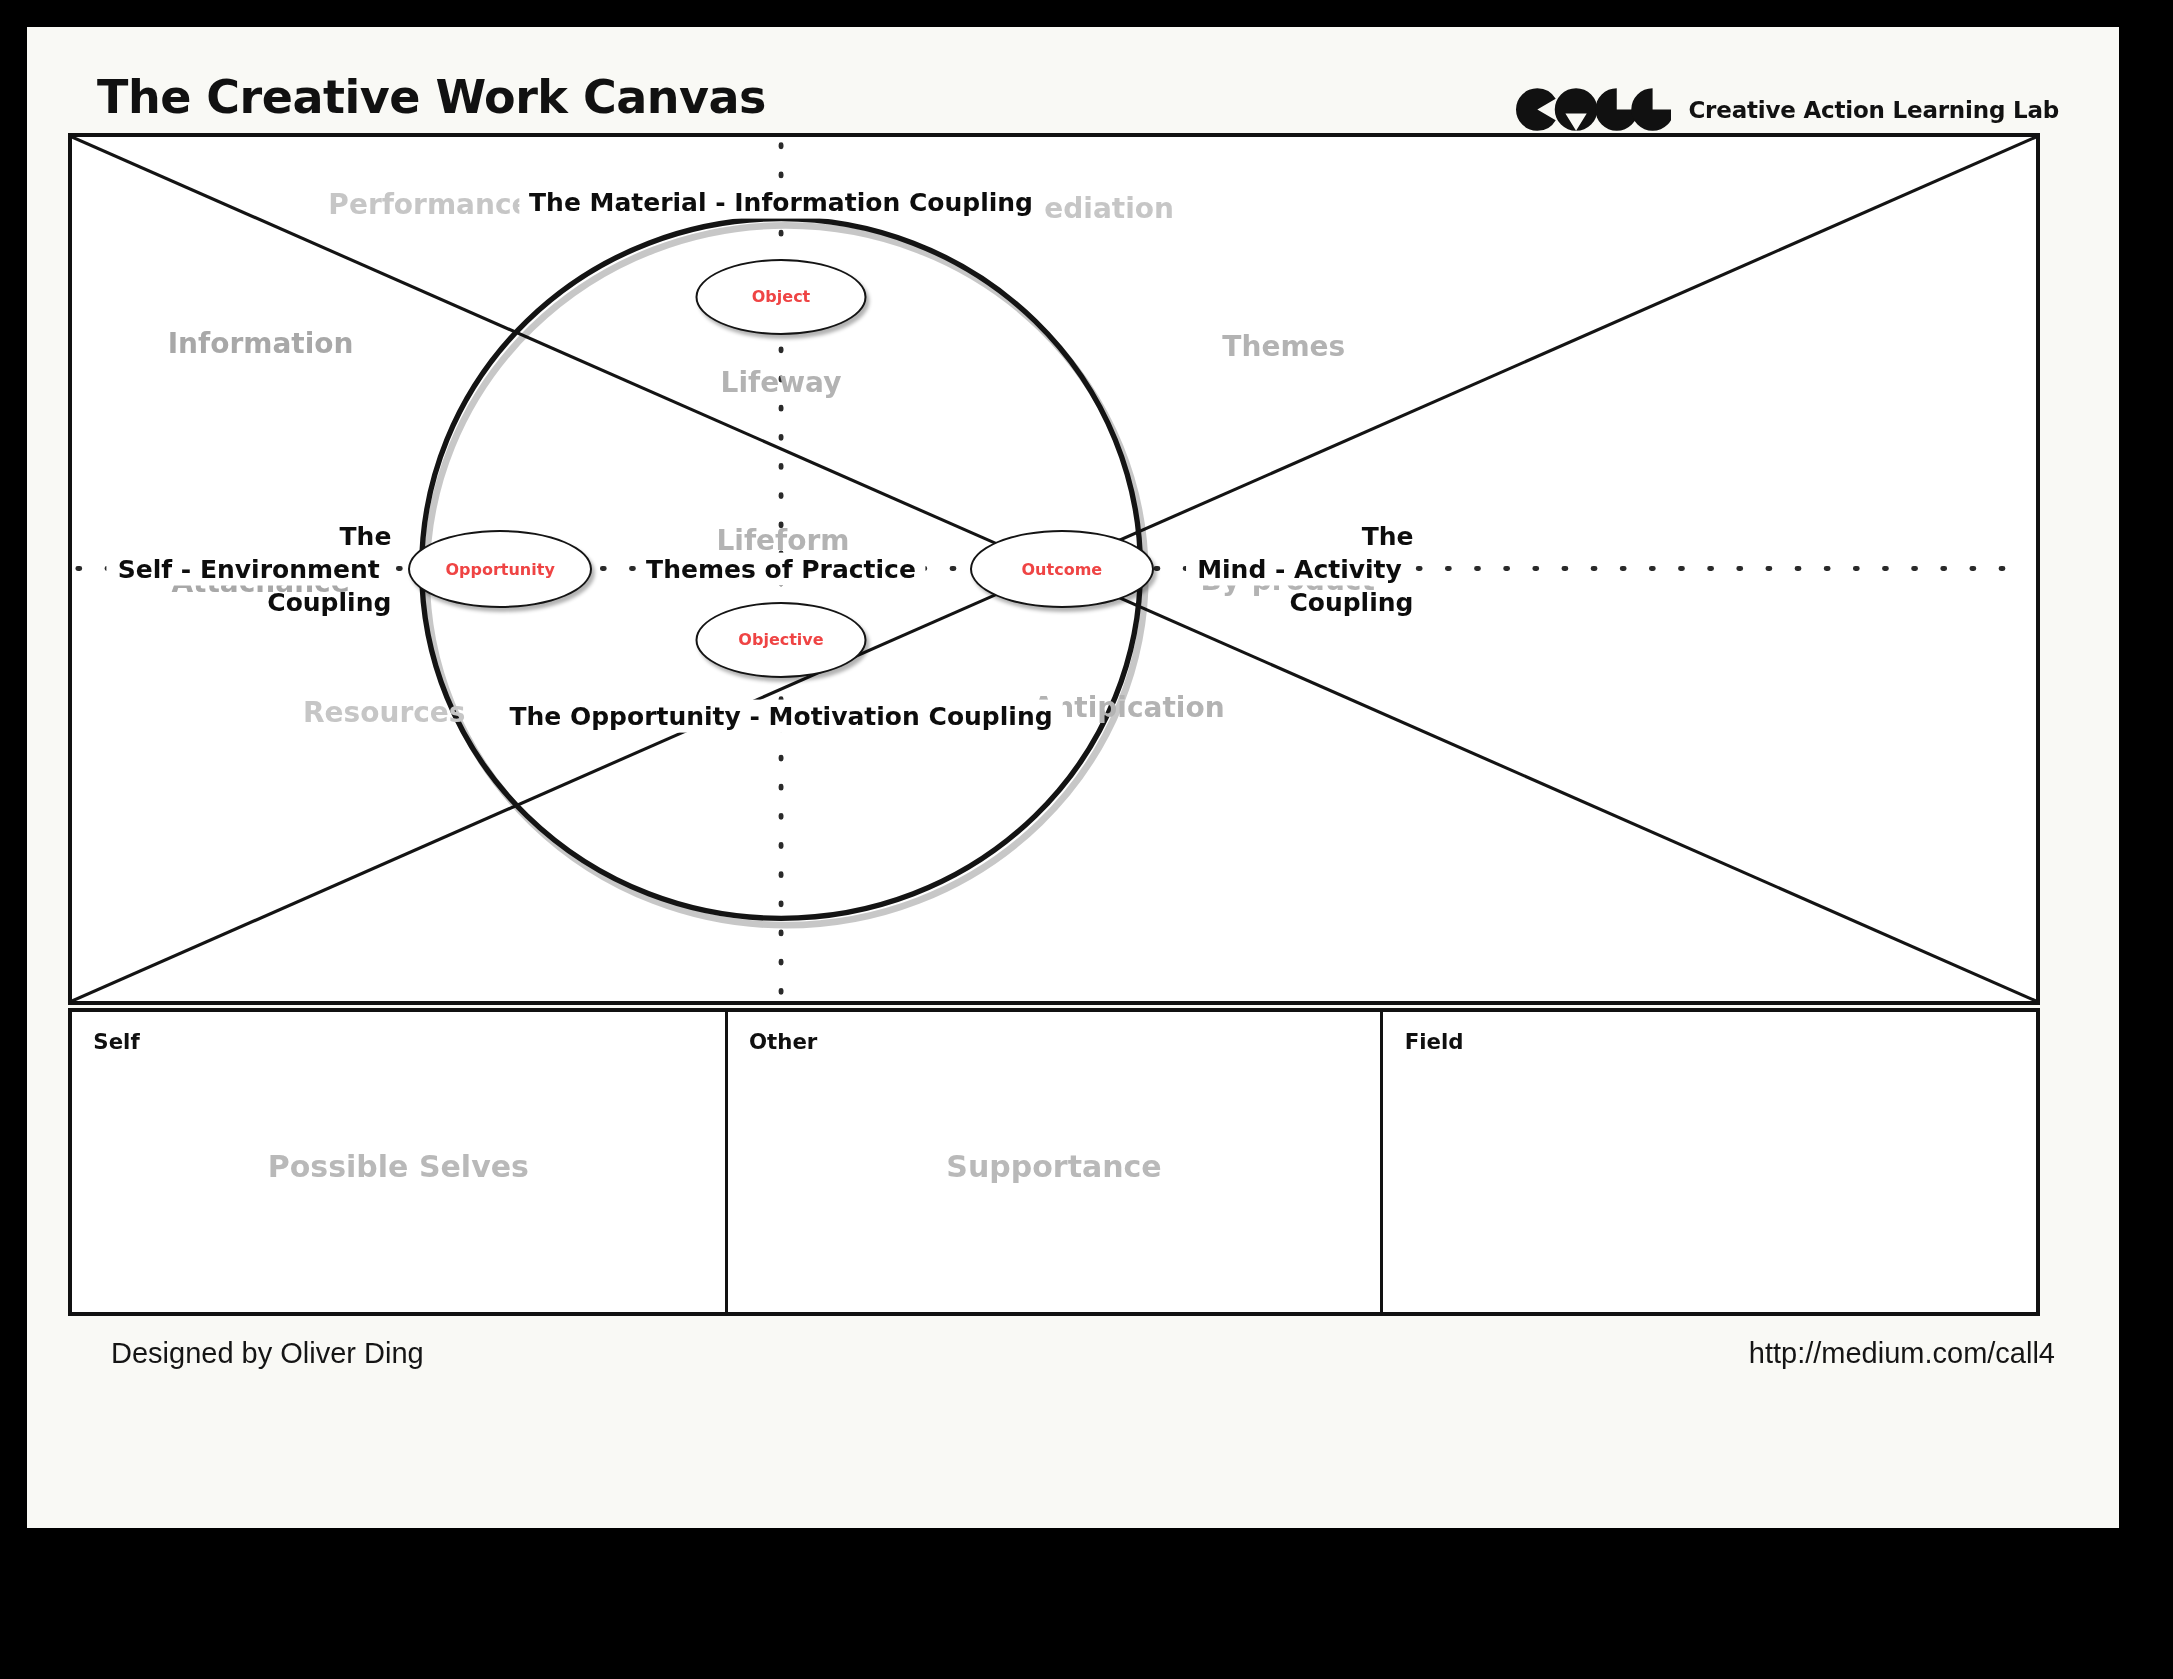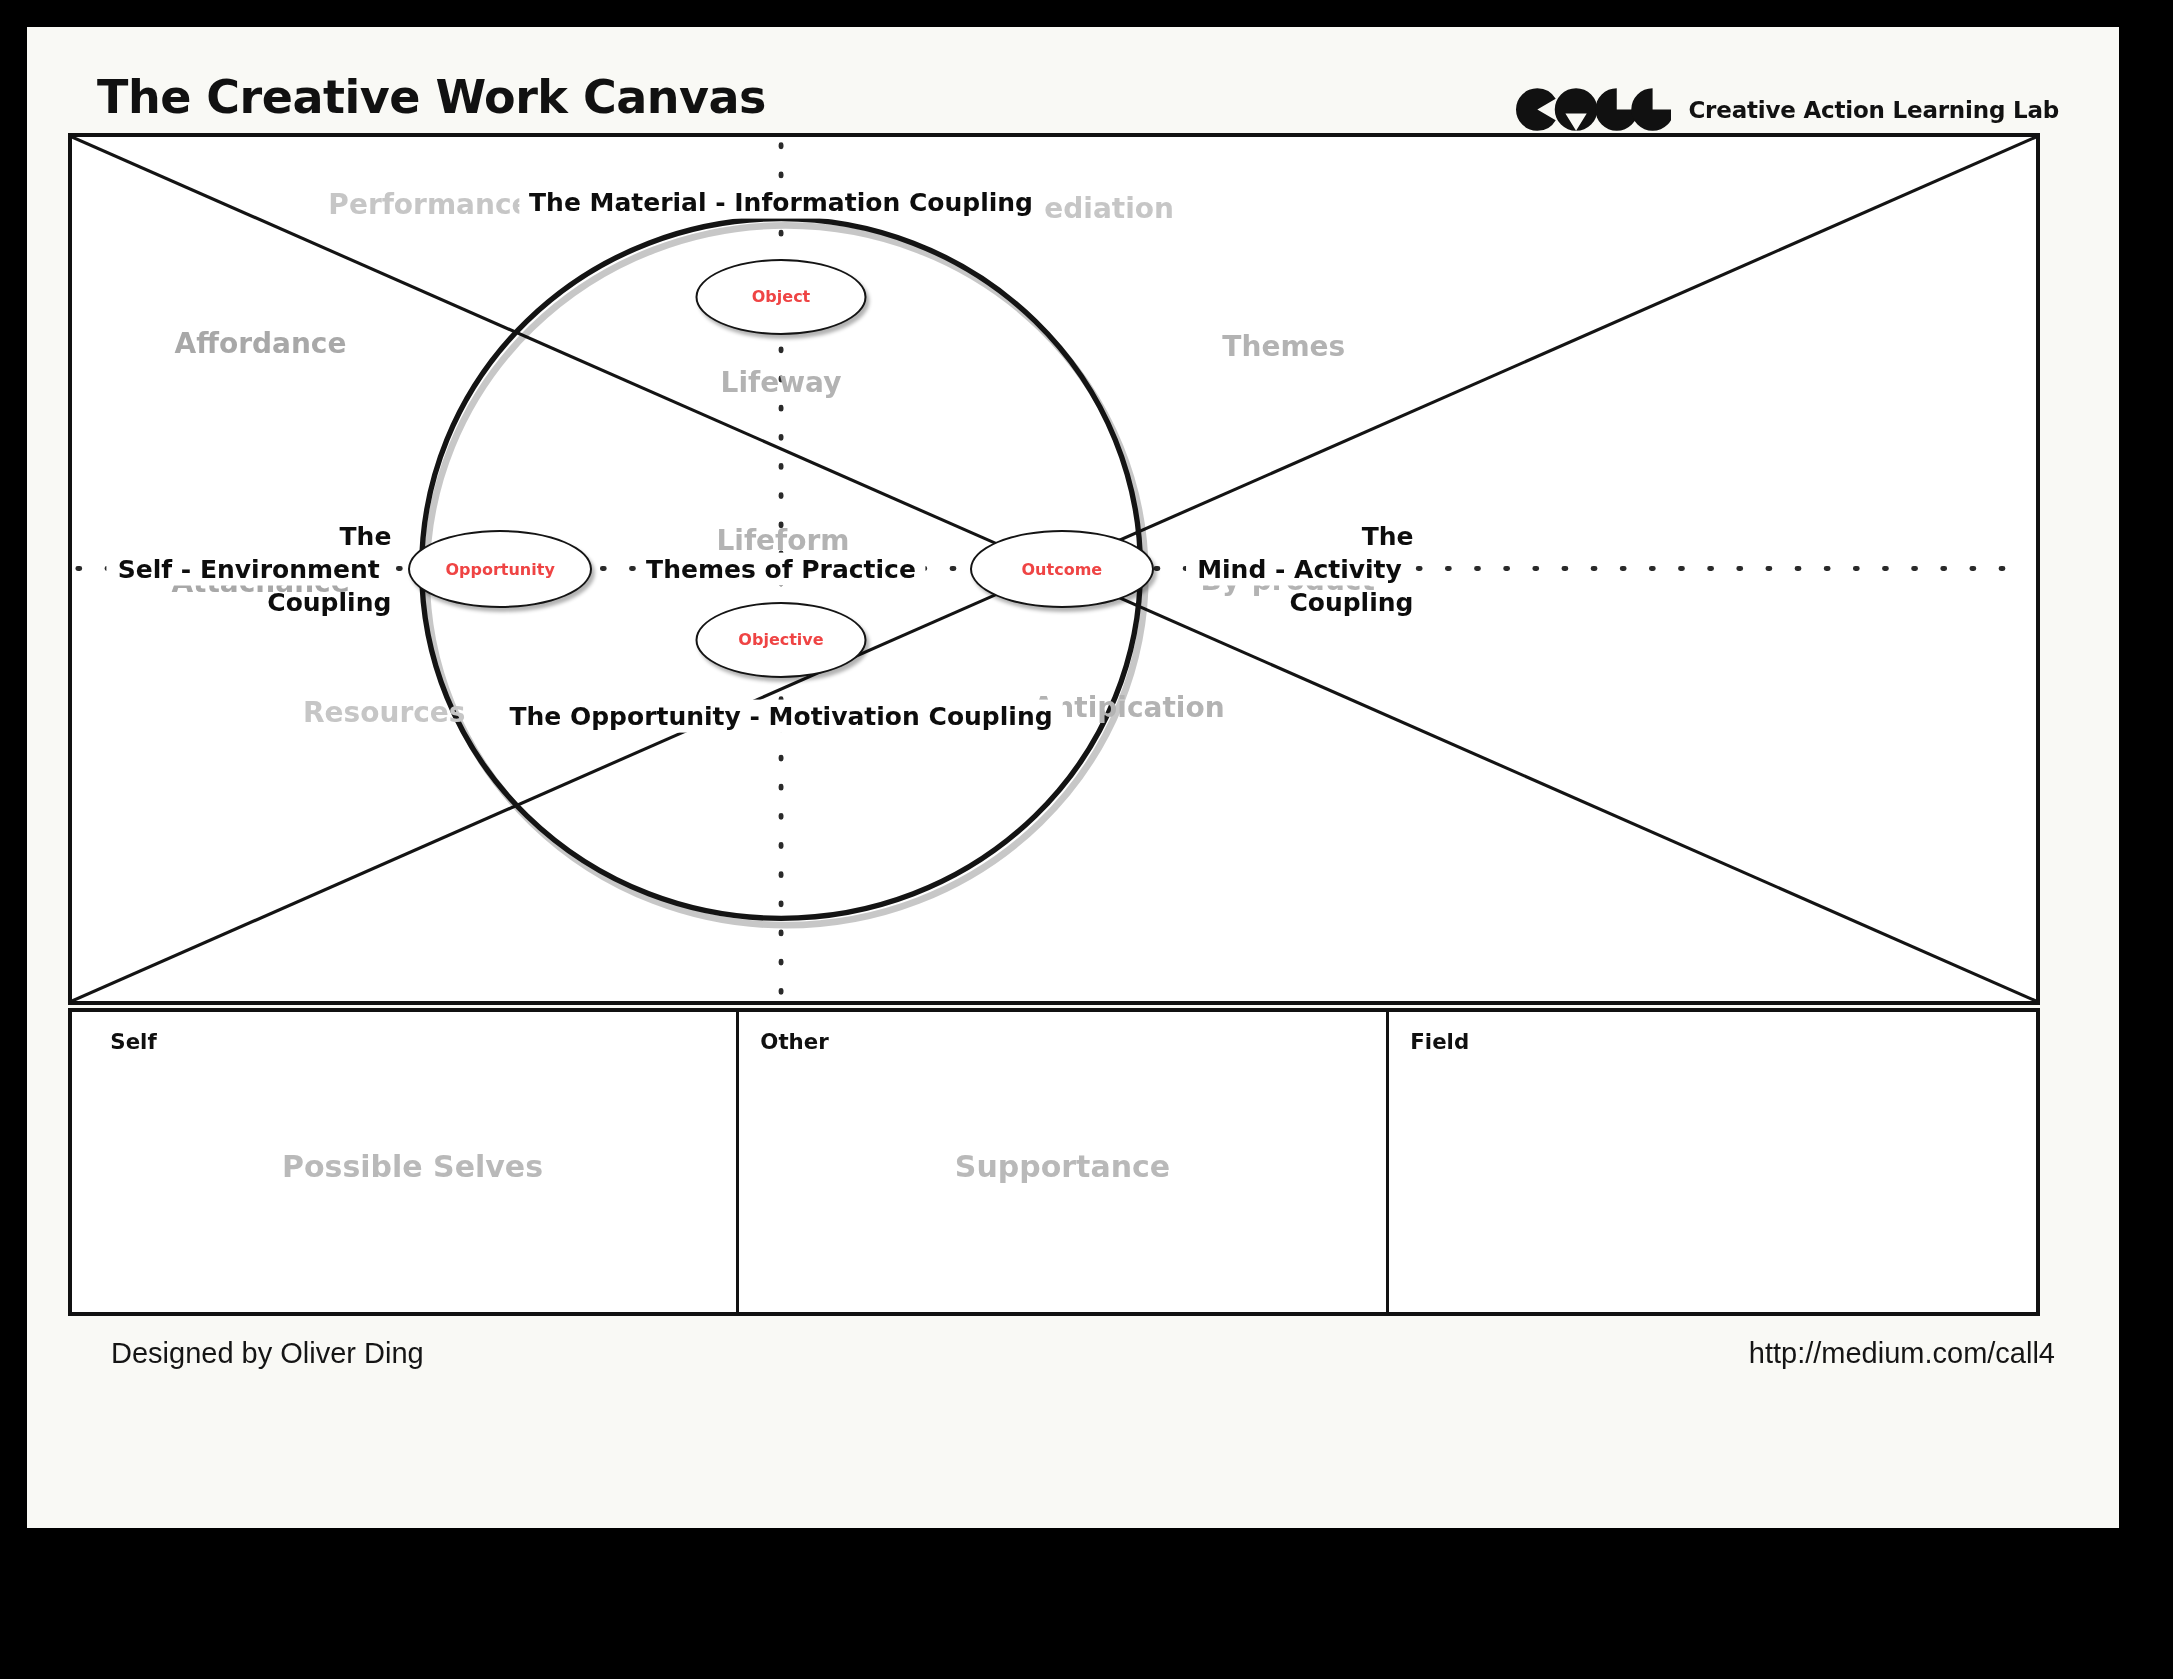--- a/index.html
+++ b/index.html
@@ -100,21 +100,20 @@
 
   
   .cells{
     position:absolute;
     left:41px; top:981px;
     width:1972px; height:308px;
     border:4.9px solid #111111;
     box-sizing:border-box;
     background:#ffffff;
     display:flex;
-    padding-left:17px;
   }
   .cell{
     flex:1 1 0;
     position:relative;
     border-right:3.9px solid #111111;
     box-sizing:border-box;
   }
   .cell:last-child{ border-right:none;border-radius:22px; }
   .cell-title{
     position:absolute; left:21.3px; top:16.5px;
@@ -178,21 +177,21 @@
       <ellipse cx="730" cy="444" rx="370" ry="360" fill="none" stroke="rgba(0,0,0,0.22)" stroke-width="7" transform="translate(5,7)"></ellipse>
       <ellipse cx="730" cy="444" rx="370" ry="360" fill="none" stroke="#141414" stroke-width="5.5"></ellipse>
 
       <line x1="730" y1="8" x2="730" y2="889" stroke="#2a2a2a" stroke-width="5" stroke-linecap="round" stroke-dasharray="2 28"></line>
 
       <line x1="6" y1="444" x2="2016" y2="444" stroke="#2a2a2a" stroke-width="5" stroke-linecap="round" stroke-dasharray="2 28"></line>
     </svg>
 
     <div class="glabel g-light" style="left:18.2%;top:7.8%">Performance</div>
     <div class="glabel g-light" style="left:52.1%;top:8.2%">Mediation</div>
-    <div class="glabel g-dark" style="left:9.6%;top:23.8%">Affordance</div>
+    <div class="glabel g-dark" style="left:9.6%;top:23.8%">Information</div>
     <div class="glabel g-mid" style="left:61.7%;top:24.2%">Themes</div>
     <div class="glabel g-mid" style="left:36.1%;top:28.3%">Lifeway</div>
     <div class="glabel g-mid" style="left:36.2%;top:46.7%">Lifeform</div>
     <div class="glabel g-dark" style="left:9.6%;top:51.5%">Attachance</div>
     <div class="glabel g-mid" style="left:61.9%;top:51.3%">By-product</div>
     <div class="glabel g-light" style="left:15.9%;top:66.5%">Resources</div>
     <div class="glabel g-mid" style="left:53.8%;top:66.0%">Antipication</div>
 
     <div class="clabel" style="left:36.1%;top:7.5%">The Material - Information Coupling</div>
     <div class="clabel" style="left:36.1%;top:67.0%">The Opportunity - Motivation Coupling</div>

